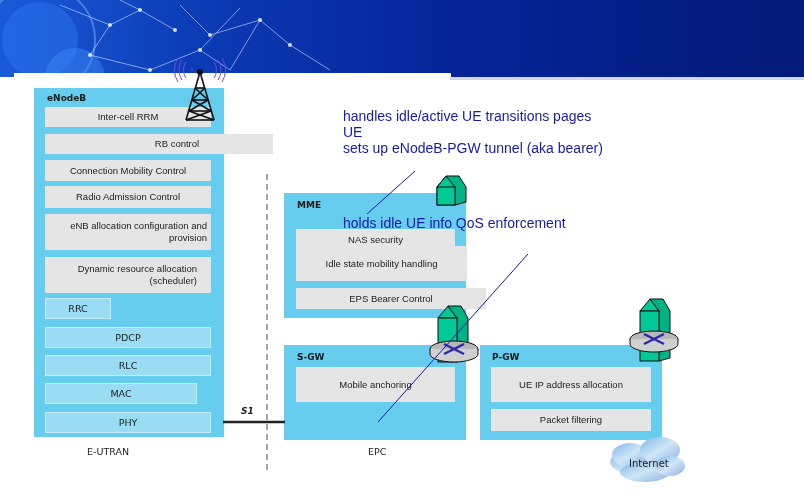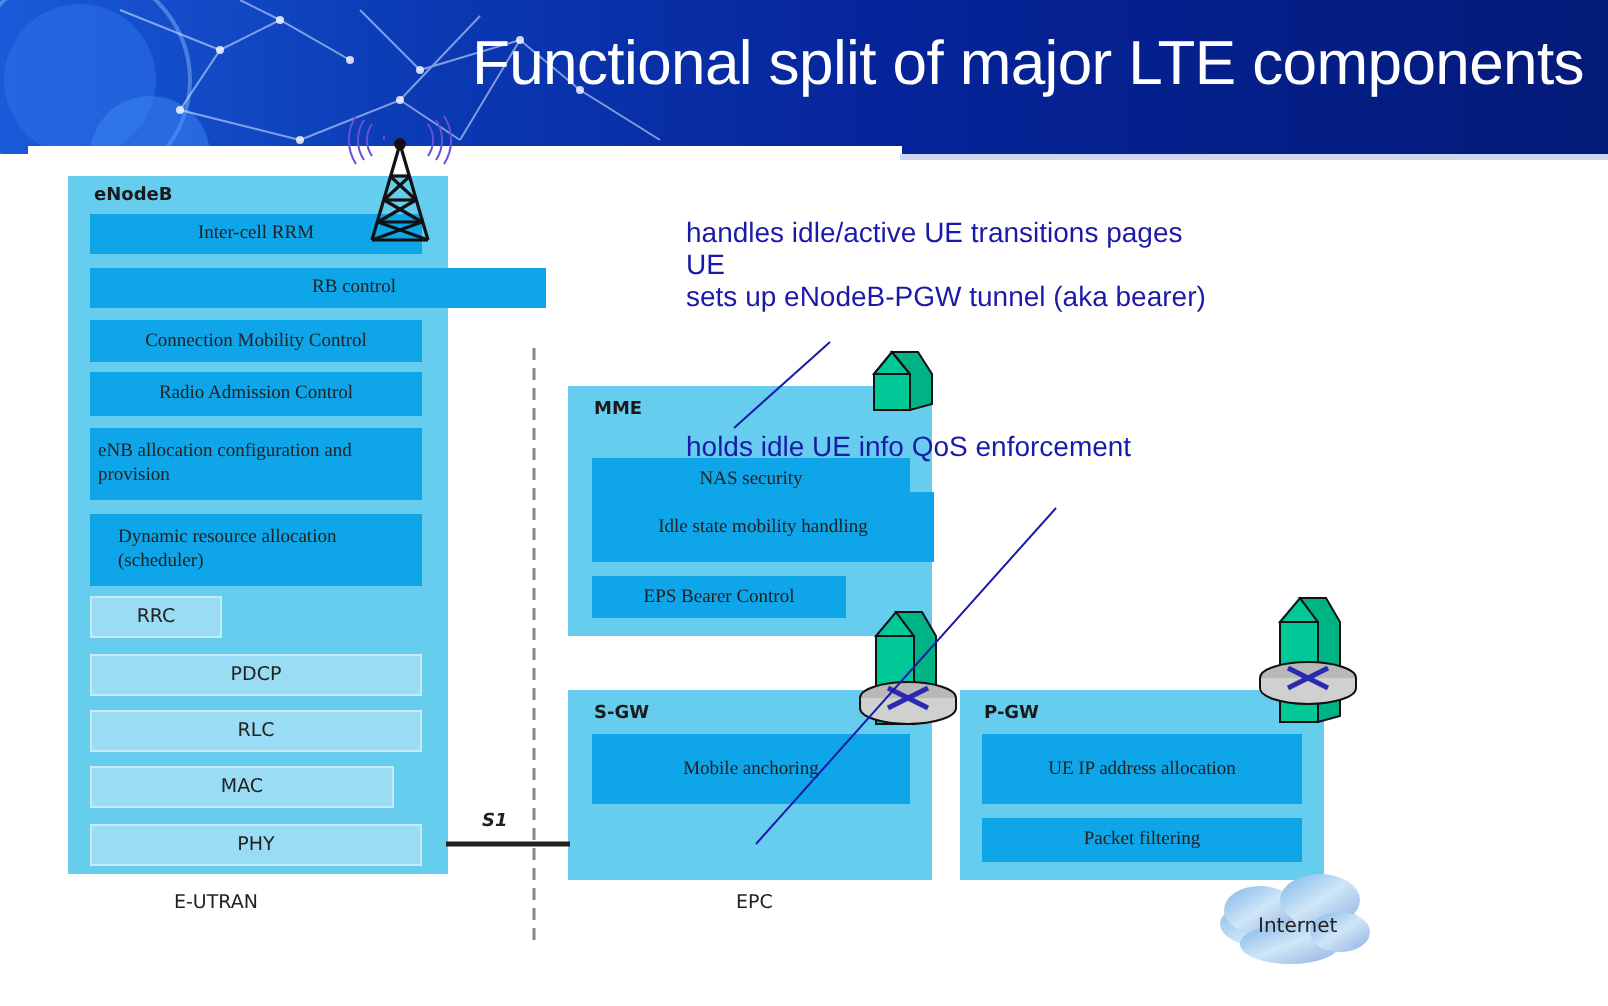--- a/index.html
+++ b/index.html
@@ -6,22 +6,22 @@
     body { width:804px; height:503px; position:relative; overflow:hidden; background:#ffffff; font-family:"DejaVu Sans", sans-serif; }
     .banner { position:absolute; left:0; top:0; width:804px; height:77px;
       background: linear-gradient(90deg, #1a5ad8 0%, #0b3bb5 25%, #06249a 55%, #041a78 100%); overflow:hidden; }
     .banner svg { position:absolute; left:0; top:0; }
     .banner-title { position:absolute; right:12px; top:14px; color:#ffffff; font-family:"Liberation Sans", sans-serif; font-size:31px; letter-spacing:-0.3px; white-space:nowrap; }
     .white-sheet { position:absolute; left:14px; top:73px; width:437px; height:10px; background:#fff; }
     .banner-strip { position:absolute; left:450px; top:77px; width:354px; height:3px; background:#cfd6ee; }
 
     .blk { position:absolute; background:#67cdee; }
     .blk-label { position:absolute; font-family:"DejaVu Sans", sans-serif; font-size:9px; font-weight:bold; color:#1a1a1a; }
-    .wbox { position:absolute; background:#0ea5e9; display:flex; align-items:center; justify-content:center; text-align:left;
-      font-family:Liberation Serif, serif; font-size:9.5px; color:#222; line-height:12px; }
+    .wbox { position:absolute; background:#e5e5e5; display:flex; align-items:center; justify-content:center; text-align:right;
+      font-family:Liberation Sans, sans-serif; font-size:9.5px; color:#222; line-height:12px; }
     .lbox { position:absolute; background:#99dcf3; border:1px solid #c6ecf9; box-sizing:border-box; display:flex; align-items:center; justify-content:center;
       font-family:"DejaVu Sans", sans-serif; font-size:9.5px; color:#222; }
     .caption { position:absolute; font-family:"DejaVu Sans", sans-serif; font-size:9.5px; color:#222; }
     .annot { position:absolute; font-family:"Liberation Sans", sans-serif; font-size:14px; color:#1a1aa8; line-height:17px; white-space:nowrap; }
     .overlay { position:absolute; left:0; top:0; pointer-events:none; }
   </style>
 </head>
 <body>
 
 <div class="banner" data-name="title-banner">
@@ -44,21 +44,20 @@
         <circle cx="90" cy="55" r="2"></circle>
         <circle cx="150" cy="70" r="2"></circle>
       <circle cx="140" cy="10" r="2"></circle>
         <circle cx="200" cy="50" r="2"></circle>
         <circle cx="210" cy="35" r="2"></circle>
       <circle cx="260" cy="20" r="2"></circle>
         <circle cx="290" cy="45" r="2"></circle>
         <circle cx="175" cy="30" r="2"></circle>
     </g>
   </svg>
-  <div class="banner-title" data-name="page-title">Functional split of major LTE components</div>
 </div>
 <div class="white-sheet" data-name="slide-sheet-edge"></div>
 <div class="banner-strip" data-name="banner-underline"></div>
 
 <div class="blk" style="left:34px;top:88px;width:168px;height:349px;" data-name="enodeb-block"></div>
 <div class="blk-label" style="left:47px;top:93px;" data-name="enodeb-label">eNodeB</div>
 
 <div class="wbox" style="left:45px;top:107px;width:166px;height:20px;" data-name="function-inter-cell-rrm">Inter-cell RRM</div>
 <div class="wbox" style="left:45px;top:134px;width:192px;height:20px;padding-left:36px;" data-name="function-rb-control">RB control</div>
 <div class="wbox" style="left:45px;top:160px;width:166px;height:21px;" data-name="function-connection-mobility-control">Connection Mobility Control</div>
@@ -75,21 +74,21 @@
 <div class="caption" style="left:87px;top:446px;" data-name="eutran-caption">E-UTRAN</div>
 
 <style>
   [data-name="enodeb-block"] { width:190px !important; }
 </style>
 
 <div class="blk" style="left:284px;top:193px;width:182px;height:125px;" data-name="mme-block"></div>
 <div class="blk-label" style="left:297px;top:200px;" data-name="mme-label">MME</div>
 <div class="wbox" style="left:296px;top:213px;width:159px;height:21px;margin-top:16px;" data-name="mme-function-nas-security">NAS security</div>
 <div class="wbox" style="left:296px;top:246px;width:171px;height:35px;padding:0 20px;box-sizing:border-box;" data-name="mme-function-idle-state-mobility">Idle state mobility handling</div>
-<div class="wbox" style="left:296px;top:288px;width:127px;height:21px;" data-name="mme-function-eps-bearer-control">EPS Bearer Control</div>
+<div class="wbox" style="left:296px;top:288px;width:190px;height:21px;" data-name="mme-function-eps-bearer-control">EPS Bearer Control</div>
 
 <div class="blk" style="left:284px;top:345px;width:182px;height:95px;" data-name="sgw-block"></div>
 <div class="blk-label" style="left:297px;top:352px;" data-name="sgw-label">S-GW</div>
 <div class="wbox" style="left:296px;top:367px;width:159px;height:35px;" data-name="sgw-function-mobile-anchoring">Mobile anchoring</div>
 
 <div class="caption" style="left:368px;top:446px;" data-name="epc-caption">EPC</div>
 
 <div class="blk" style="left:480px;top:345px;width:182px;height:95px;" data-name="pgw-block"></div>
 <div class="blk-label" style="left:492px;top:352px;" data-name="pgw-label">P-GW</div>
 <div class="wbox" style="left:491px;top:367px;width:160px;height:35px;padding:0 20px;box-sizing:border-box;" data-name="pgw-function-ue-ip-allocation">UE IP address allocation</div>

